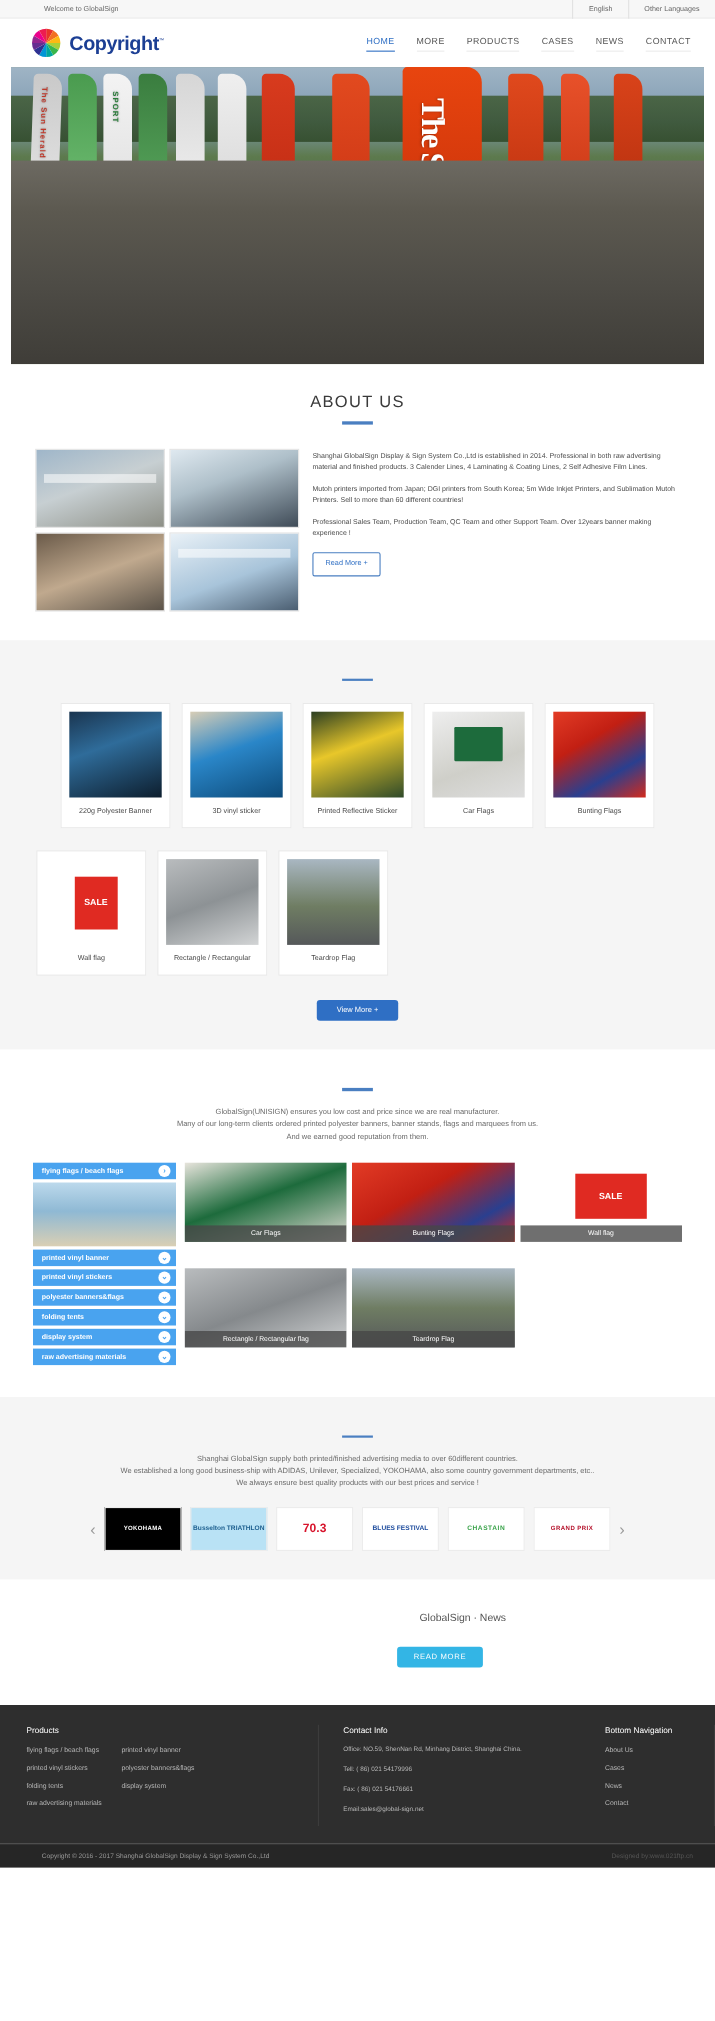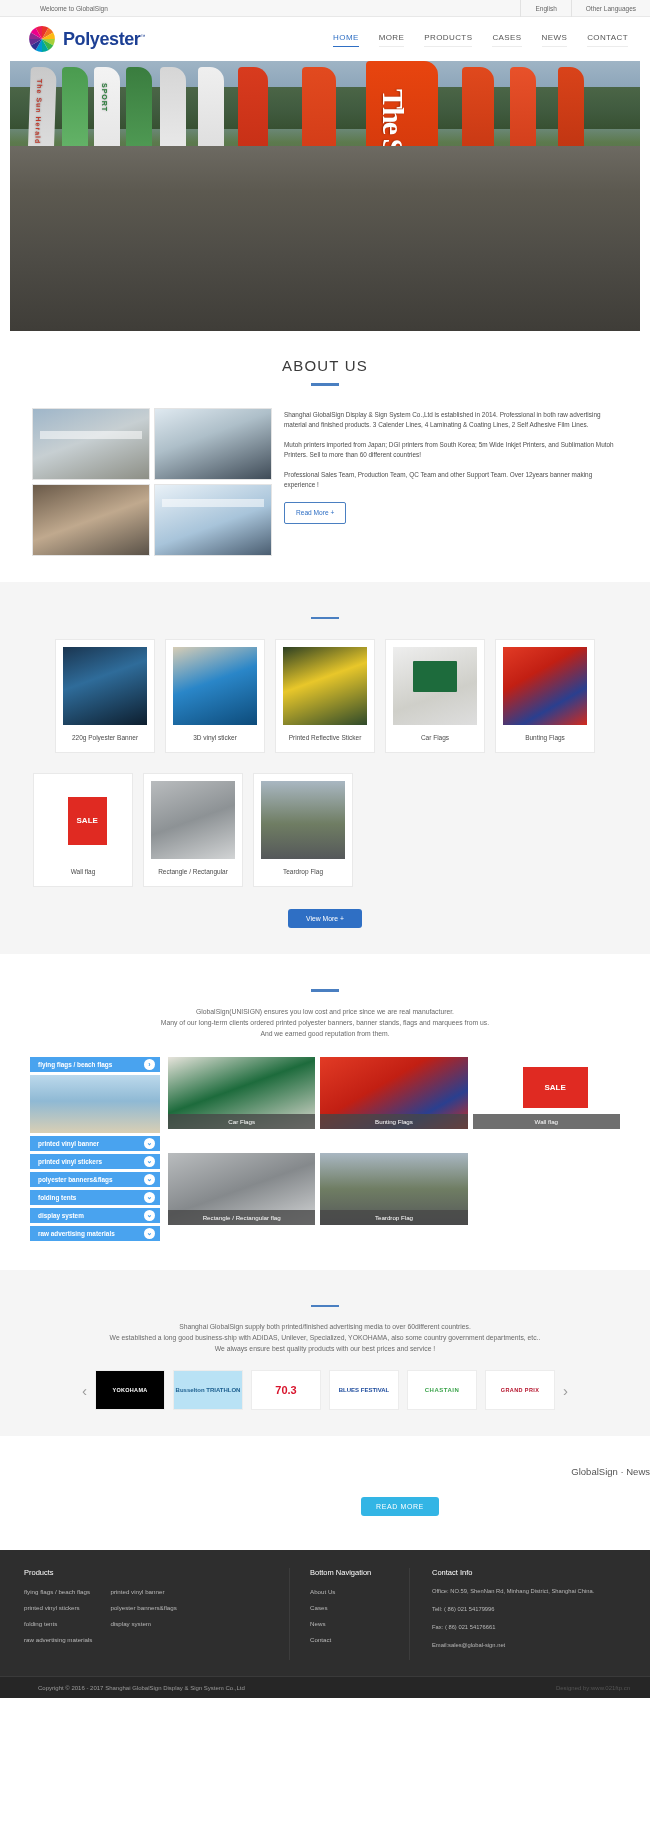--- a/index.html
+++ b/index.html
@@ -153,21 +153,21 @@
                display:flex; align-items:center; justify-content:center; overflow:hidden; }
   .cc1 { background:#000; color:#fff; font-size:5.5px; font-weight:bold; letter-spacing:.3px; }
   .cc2 { background:#b9e2f5; color:#1c5e8e; font-size:6px; font-weight:bold; flex-direction:column; }
   .cc3 { color:#d8142c; font-size:11px; font-weight:bold; }
   .cc4 { background:#fff; color:#1b4a9c; font-size:6px; font-weight:bold; }
   .cc5 { color:#3aa34a; font-size:6px; font-weight:bold; letter-spacing:.5px; }
   .cc6 { color:#b5122b; font-size:5.5px; font-weight:bold; letter-spacing:.4px; }
 
   
   .news-sec { padding:30px 0 34px; background:#fff; }
-  .news-title { text-align:right; font-size:9.5px; color:#555; }
+  .news-title { text-align:right; padding-right:190px; font-size:9.5px; color:#555; }
   .btn-news {
     display:block; width:78px; margin:20px auto 0 auto; text-align:center; padding:6px 0;
     background:#33b5e5; color:#fff; font-size:7px; border-radius:3px; letter-spacing:.6px;
     cursor:pointer; border:none; position:relative; left:75px;
   }
 
   
   .footer { background:#2e2e2e; color:#cfcfcf; display:flex; padding:18px 0 16px; }
   .fcol { padding:0 24px; }
   .fcol h4 { font-size:7.5px; color:#fff; font-weight:normal; margin-bottom:11px; }
@@ -211,21 +211,21 @@
             <path d="M0,0 L0,46 A46,46 0 0,1 -23,40 Z" fill="#0096d6"></path>
             <path d="M0,0 L-23,40 A46,46 0 0,1 -40,23 Z" fill="#2e3192"></path>
             <path d="M0,0 L-40,23 A46,46 0 0,1 -46,0 Z" fill="#662d91"></path>
             <path d="M0,0 L-46,0 A46,46 0 0,1 -40,-23 Z" fill="#92278f"></path>
             <path d="M0,0 L-40,-23 A46,46 0 0,1 -23,-40 Z" fill="#ec008c"></path>
             <path d="M0,0 L-23,-40 A46,46 0 0,1 0,-46 Z" fill="#ed1c51"></path>
           </g>
         </svg>
       </span>
       <span class="logo-text">
-        <span>Polyester</span><span class="logo-tm">™</span>
+        <span>Copyright</span><span class="logo-tm">™</span>
       </span>
     </div>
     <div class="nav">
       <a href="#" class="active">HOME</a>
       <a href="#">MORE</a>
       <a href="#">PRODUCTS</a>
       <a href="#">CASES</a>
       <a href="#">NEWS</a>
       <a href="#">CONTACT</a>
     </div>
@@ -418,35 +418,35 @@
           <a href="#">raw advertising materials</a>
         </div>
         <div>
           <a href="#">printed vinyl banner</a>
           <a href="#">polyester banners&amp;flags</a>
           <a href="#">display system</a>
         </div>
       </div>
     </div>
 
+    <div class="fcol f-contact">
+      <h4>Contact Info</h4>
+      <div class="ci">Office: NO.59, ShenNan Rd, Minhang District, Shanghai China.</div>
+      <div class="ci">Tell: ( 86) 021 54179996</div>
+      <div class="ci">Fax: ( 86) 021 54176661</div>
+      <div class="ci">Email:sales@global-sign.net</div>
+    </div>
+
     <div class="fcol f-nav">
       <h4>Bottom Navigation</h4>
       <a href="#">About Us</a>
       <a href="#">Cases</a>
       <a href="#">News</a>
       <a href="#">Contact</a>
     </div>
-
-    <div class="fcol f-contact">
-      <h4>Contact Info</h4>
-      <div class="ci">Office: NO.59, ShenNan Rd, Minhang District, Shanghai China.</div>
-      <div class="ci">Tell: ( 86) 021 54179996</div>
-      <div class="ci">Fax: ( 86) 021 54176661</div>
-      <div class="ci">Email:sales@global-sign.net</div>
-    </div>
   </div>
 
   <div class="copyright">
     <span class="cl">Copyright © 2016 - 2017 Shanghai GlobalSign Display &amp; Sign System Co.,Ltd</span>
     <span class="cr">Designed by:www.021ftp.cn</span>
   </div>
 
 </div>
 
 </body></html>

